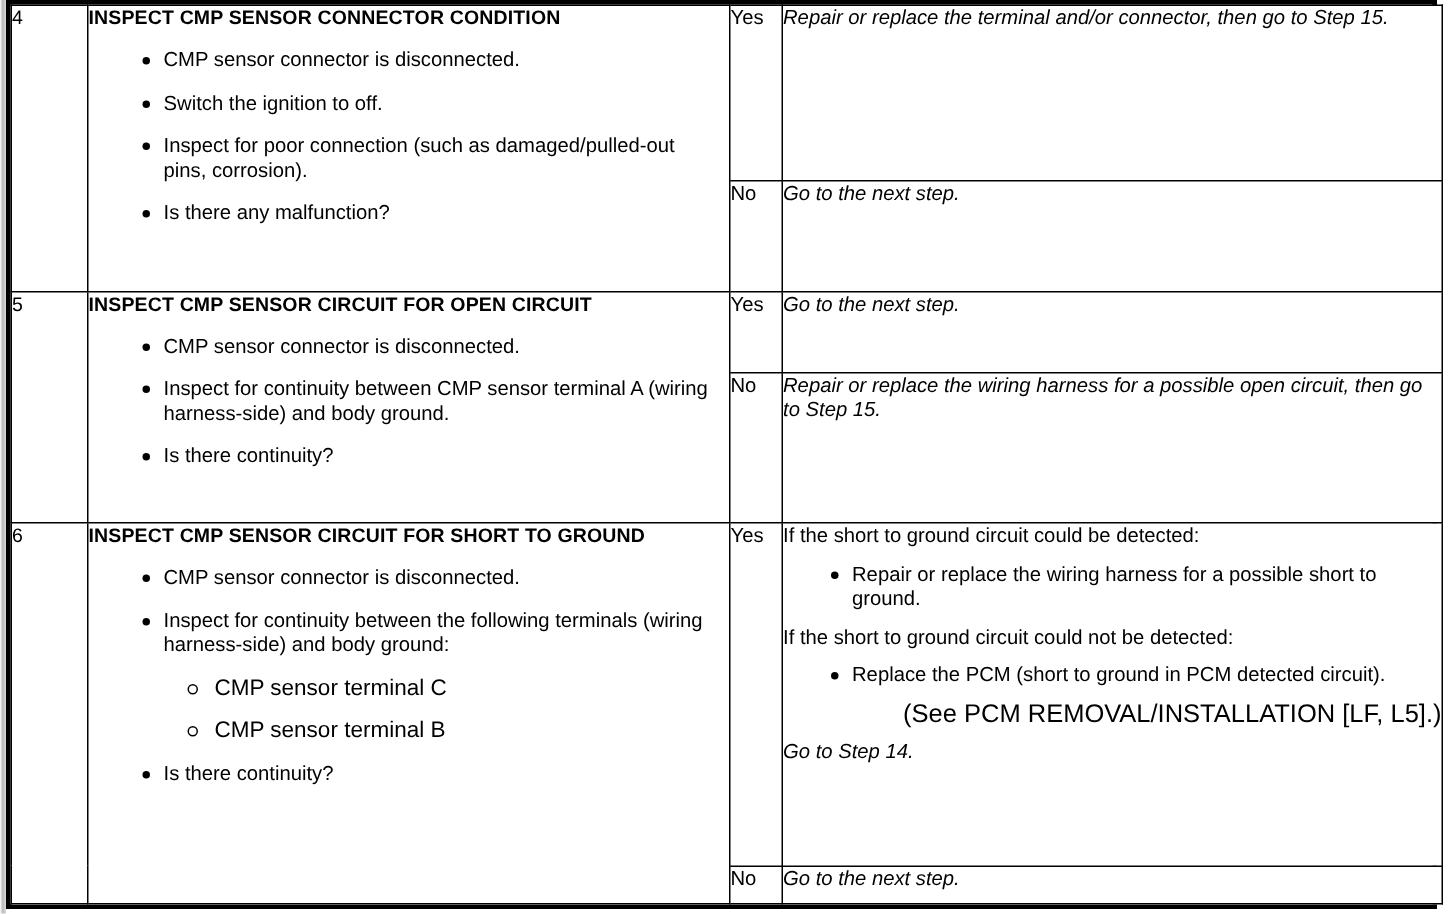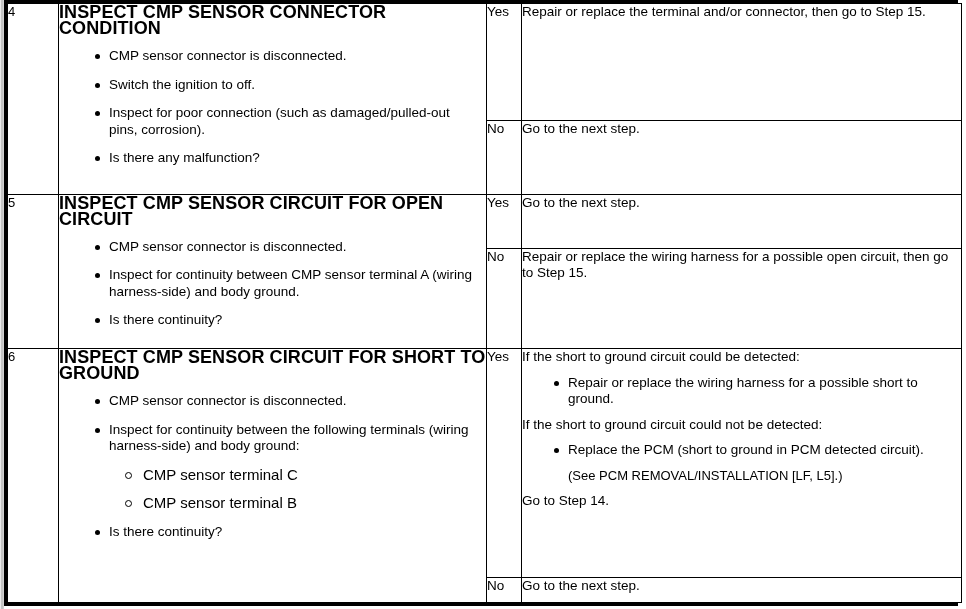--- a/index.html
+++ b/index.html
@@ -83,21 +83,21 @@
     white-space: nowrap;
   }
 
   .cell-act {
     padding: 3px 6px 4px 6px;
     font-size: 13.5px;
     line-height: 16.5px;
   }
 
   .step-title {
-    font-size: 18px;
+    font-size: 13px;
     font-weight: bold;
     line-height: 16px;
     letter-spacing: 0.1px;
     margin: 0 0 4px 0;
   }
 
   ul.bullets {
     list-style: none;
     margin: 12px;
     padding: 0;
@@ -145,21 +145,21 @@
     background: transparent;
     box-sizing: content-box;
   }
 
   
   .act-para {
     margin: 0 0 9px 0;
     font-size: 13.5px;
     line-height: 16.5px;
   }
-  .act-para:last-child { margin-bottom: 0; }
+  .act-para:last-child { margin-bottom: 0; font-style: italic; }
 
   ul.act-bullets {
     list-style: none;
     margin: 0 0 9px 0;
     padding: 0;
   }
   ul.act-bullets > li {
     position: relative;
     font-size: 13.5px;
     line-height: 16.5px;
@@ -173,22 +173,23 @@
     top: 6px;
     width: 5px;
     height: 5px;
     border-radius: 50%;
     background: #000000;
   }
 
   .act-note {
     margin: 0 0 9px 0;
     padding-left: 46px;
-    font-size: 13px;
-    line-height: 16.5px;
+    font-size: 17px;
+    line-height: 16.5px;
+    text-align: right;
   }
 </style>
 </head>
 <body>
 
 <div class="page">
   <div class="scan-edge-left"></div>
 
   <div class="table-wrap">
     <table class="diag">

